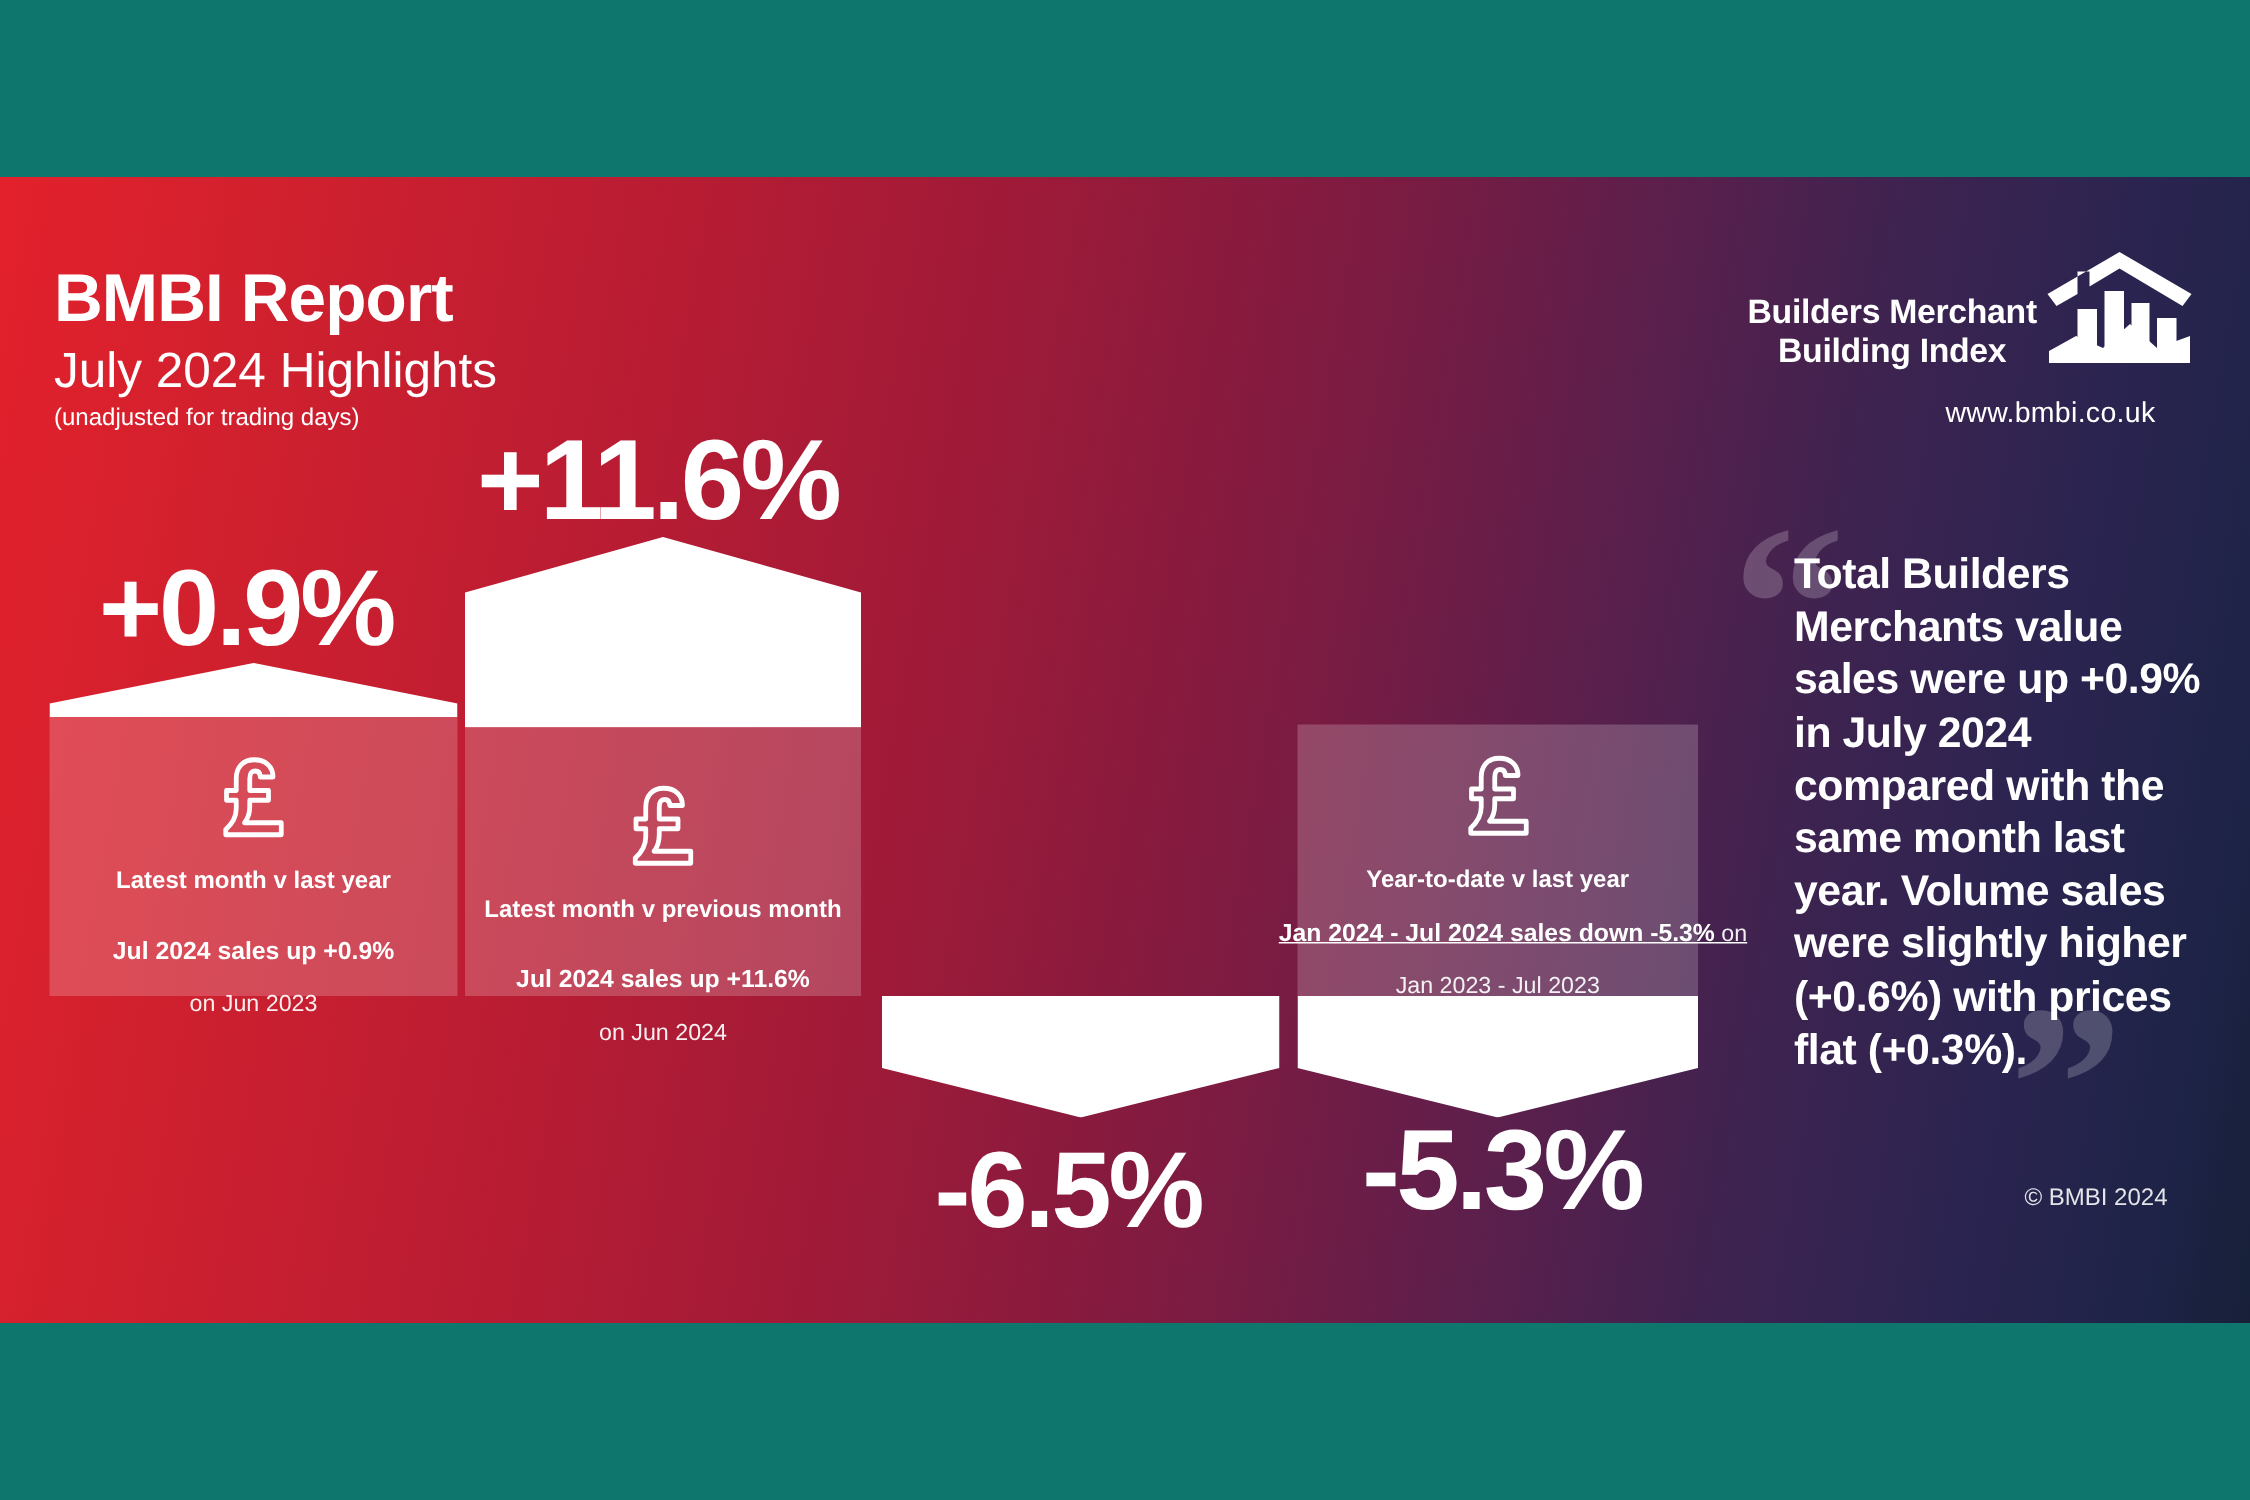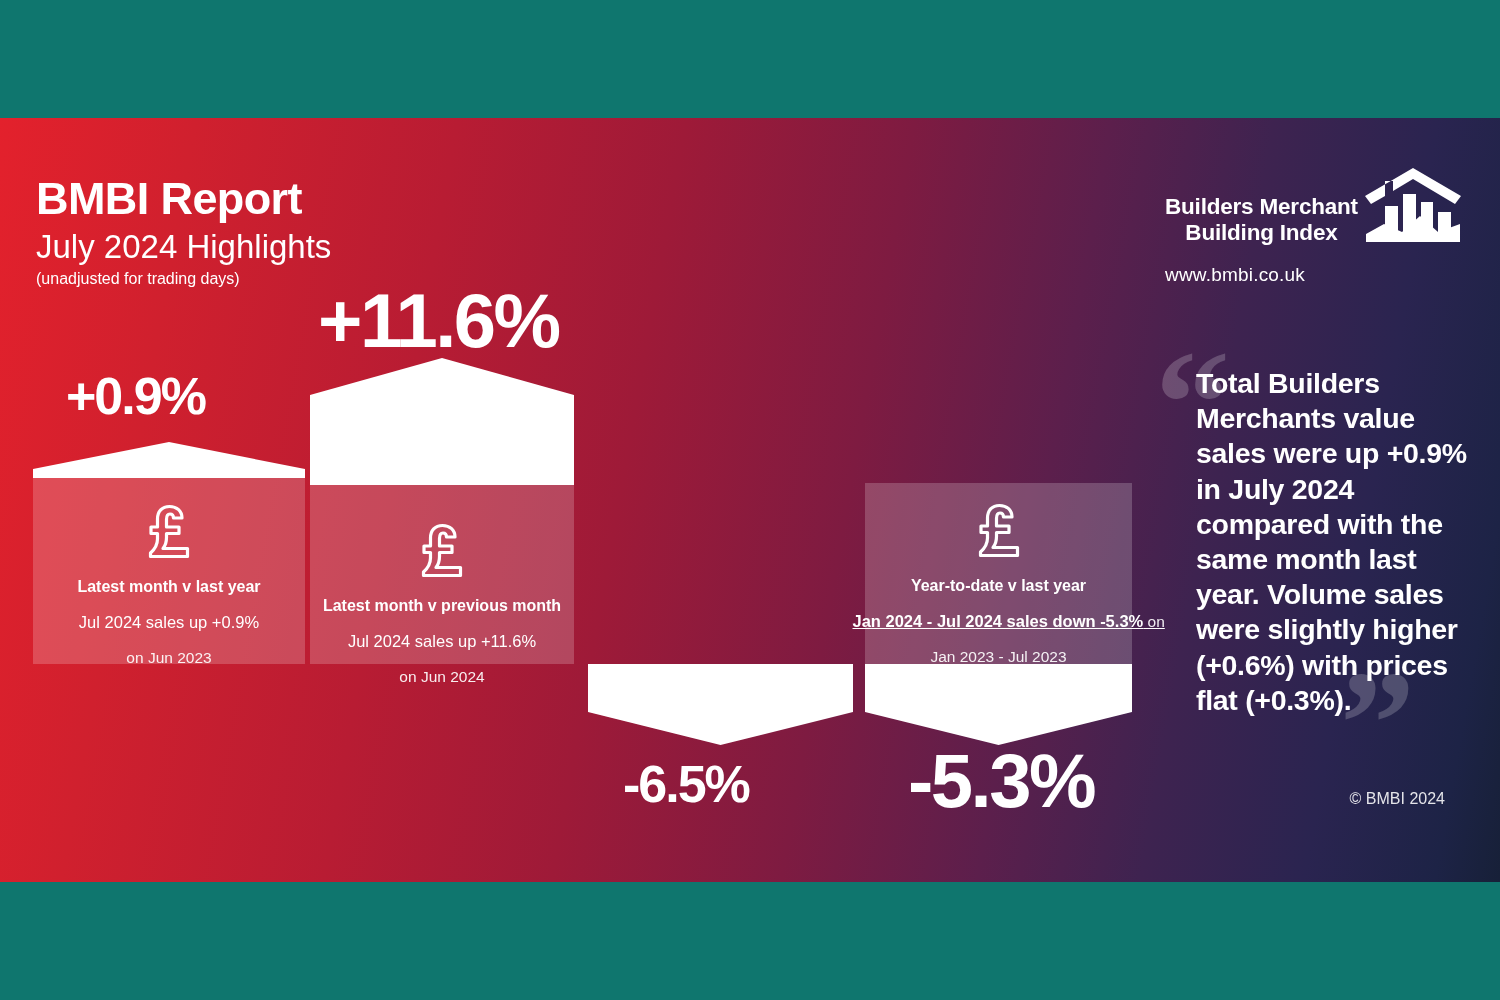--- a/index.html
+++ b/index.html
@@ -93,21 +93,21 @@
     letter-spacing: -0.2px;
     text-align: center;
     white-space: nowrap;
     padding-bottom: 2px;
   }
   #logo-mark { flex: 0 0 auto; }
   #logo-url {
     margin-top: 16px;
     font-size: 19px;
     font-weight: normal;
-    text-align: left;
+    text-align: right;
     width: 272px;
     letter-spacing: 0.2px;
   }
 
   
   #quote-block {
     position: absolute;
     left: 1155px;
     top: 218px;
     width: 320px;
@@ -163,24 +163,24 @@
   .pound-icon { display: block; }
   .card-l1 {
     font-size: 16px;
     font-weight: bold;
     text-align: center;
     white-space: nowrap;
     margin-top: 14px;
   }
   .card-l2 {
     font-size: 16.5px;
-    font-weight: normal;
-    text-align: center;
-    white-space: nowrap;
-    margin-top: 17px;
+    font-weight: bold;
+    text-align: center;
+    white-space: nowrap;
+    margin-top: 28px;
   }
   .card-l3 {
     font-size: 15.5px;
     font-weight: normal;
     color: rgba(255,255,255,0.92);
     text-align: center;
     white-space: nowrap;
     margin-top: 17px;
   }
   .card-l2-wrap {
@@ -198,21 +198,21 @@
   }
 
   
   .arrow { position: absolute; }
   .arrow svg { display: block; }
 
   
   .big-value {
     position: absolute;
     color: #ffffff;
-    font-size: 52px;
+    font-size: 72px;
     font-weight: bold;
     letter-spacing: -2px;
     line-height: 1;
     white-space: nowrap;
   }
   .big-value.xl { font-size: 76px; letter-spacing: -2.5px; }
 </style>
 </head>
 <body>
 

